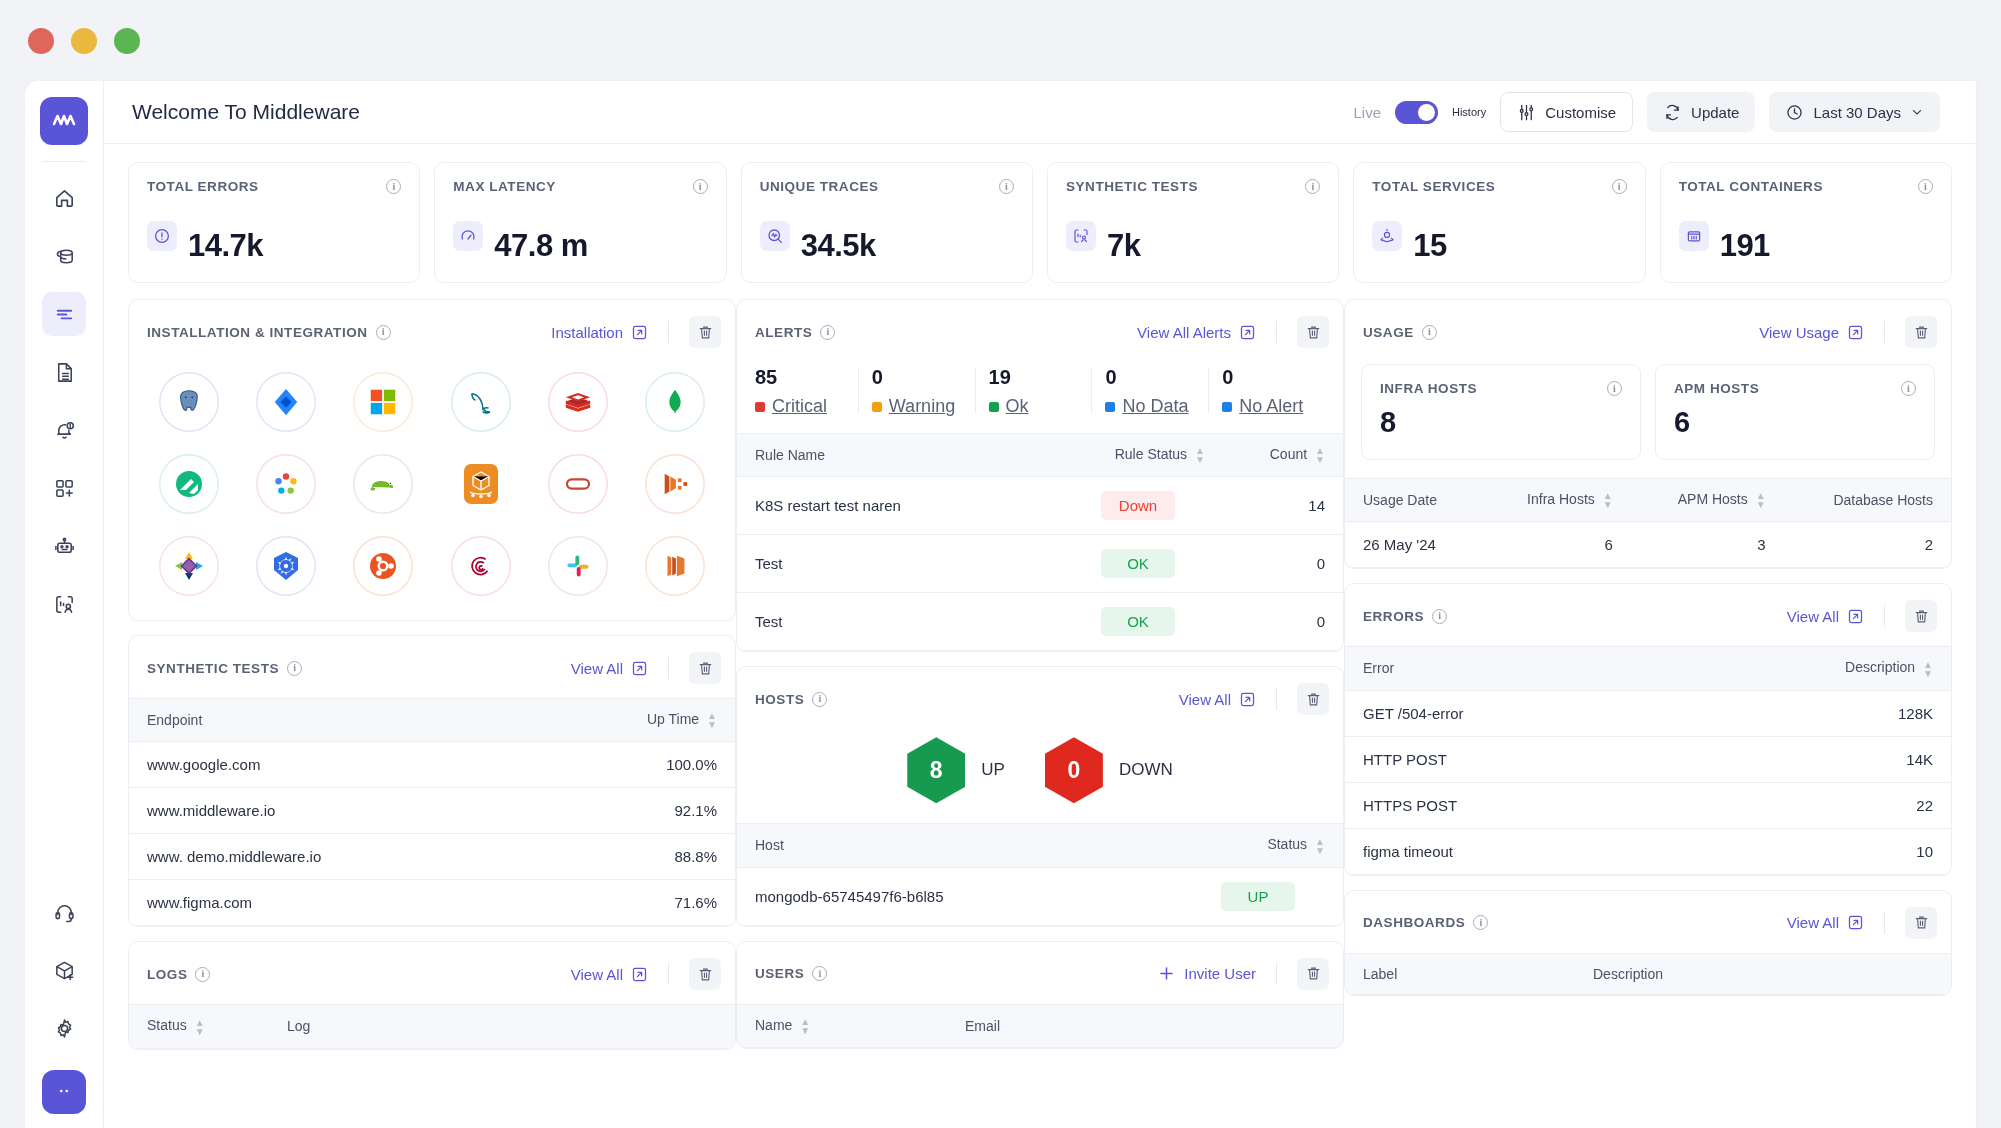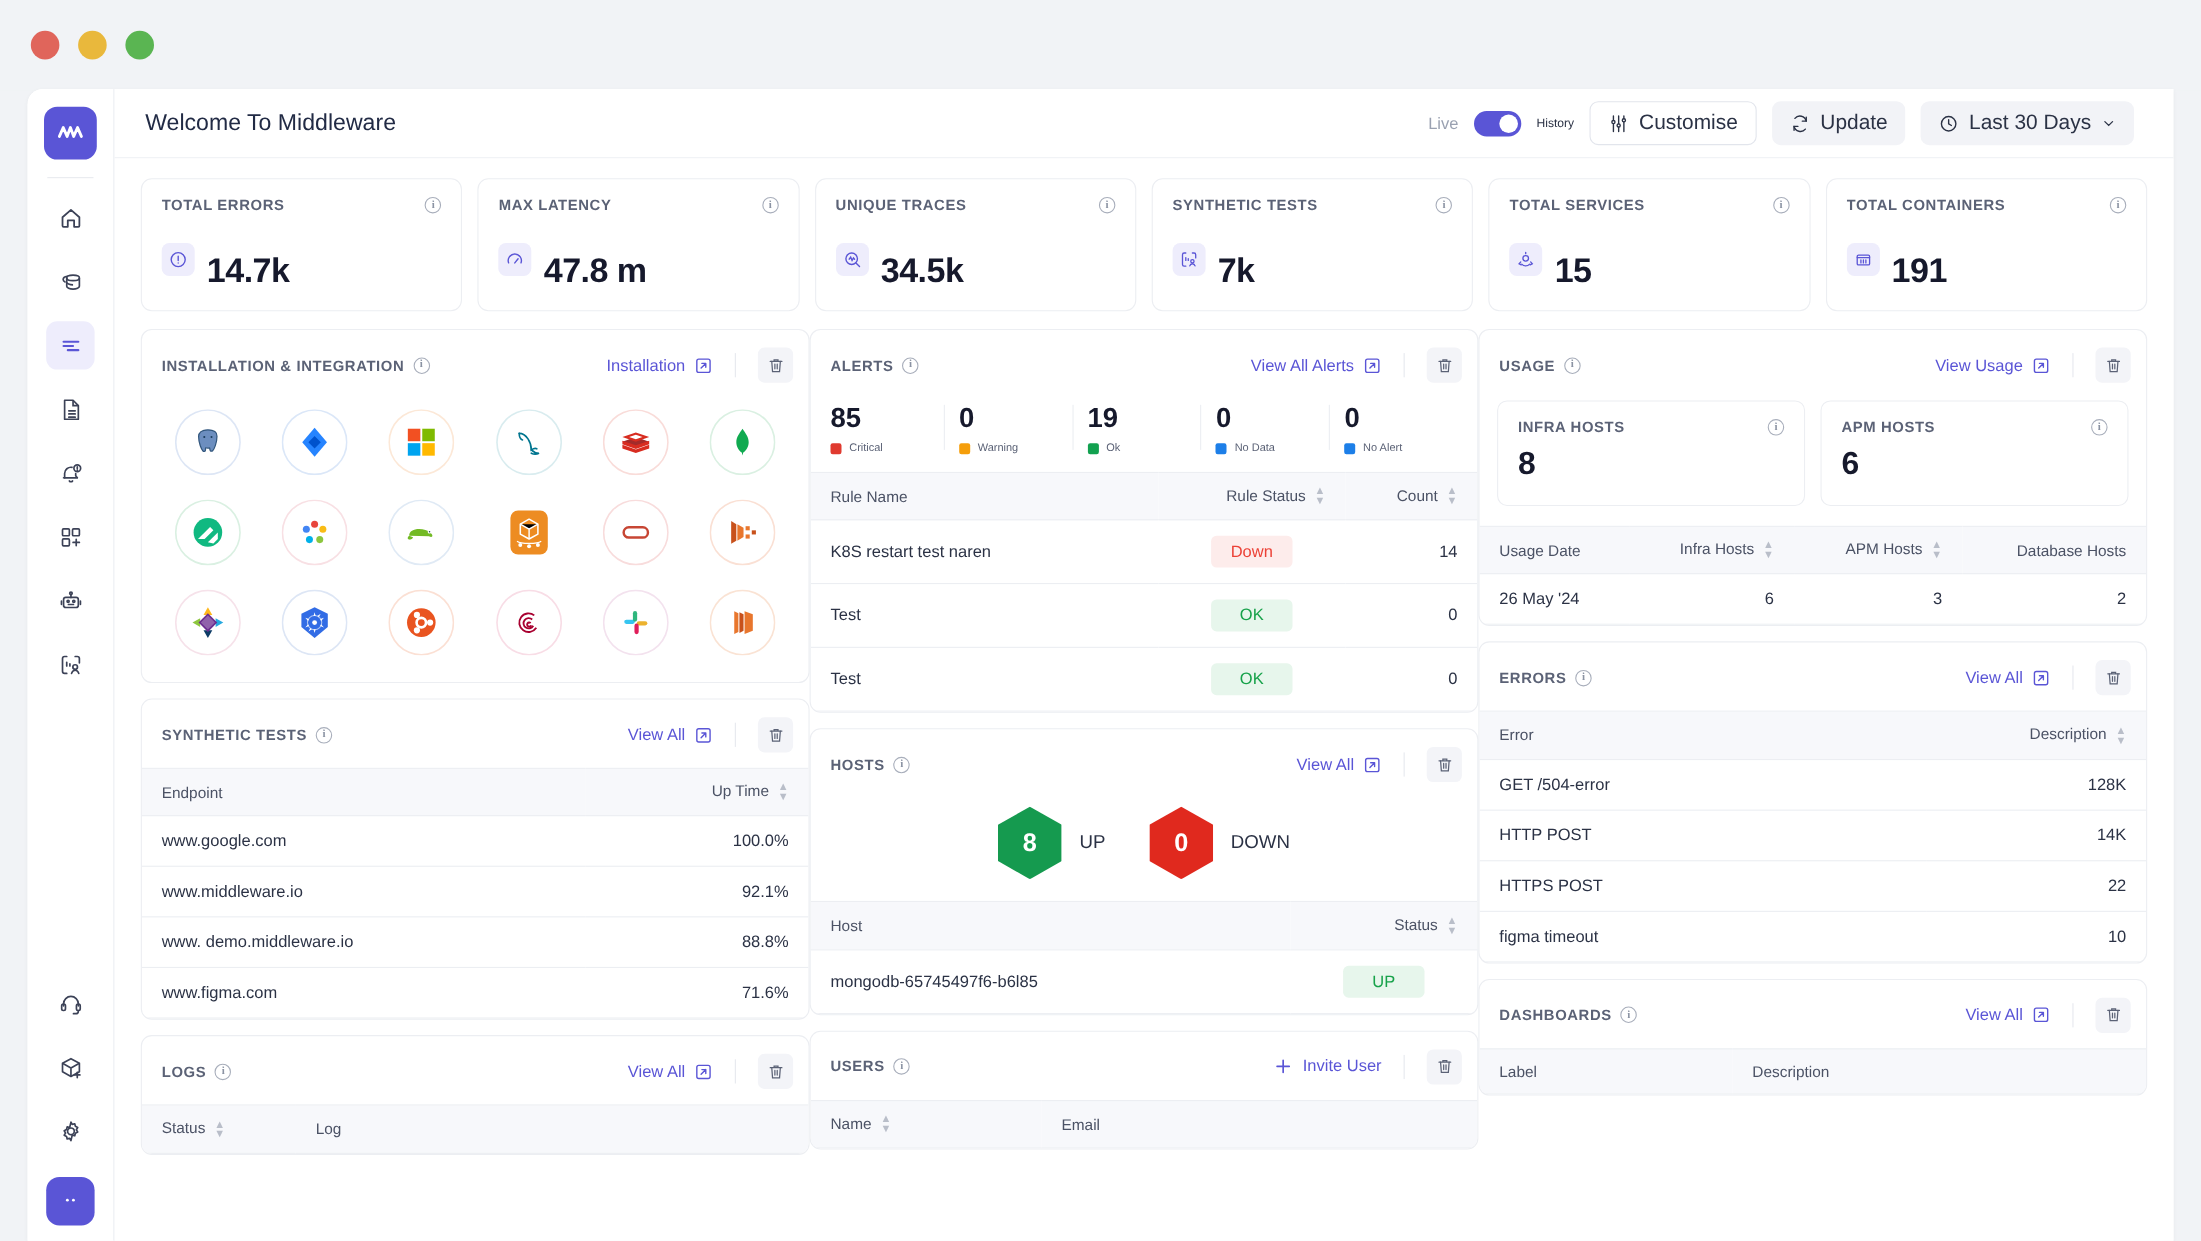--- a/index.html
+++ b/index.html
@@ -65,21 +65,21 @@
   .toggle {
     width: 43px; height: 23px; border-radius: 12px; background: #5a55d6;
     position: relative; cursor: pointer;
   }
   .toggle::after {
     content:''; position:absolute; top:3px; right:3px;
     width:17px; height:17px; border-radius:50%; background:#fff;
   }
   .tb-btn {
     display: flex; align-items: center; gap: 9px; height: 40px;
-    padding: 0 16px; border-radius: 8px; font-size: 19px; color: #2b3245;
+    padding: 0 16px; border-radius: 8px; font-size: 15px; color: #2b3245;
     cursor: pointer; white-space: nowrap;
   }
   .tb-btn.outline { border: 1px solid #e2e5ec; background: #fff; }
   .tb-btn.filled { background: #f2f3f7; }
 
   .content {
     flex: 1; overflow: hidden; padding: 18px 24px 0 24px; background: #fff;
   }
 
   
@@ -153,22 +153,22 @@
   .badge.ok   { background: #e7f6ec; color: #17a24a; }
   .badge.up   { background: #e7f6ec; color: #17a24a; }
 
   
   .alert-stats { display: flex; padding: 4px 18px 16px; }
   .astat { flex: 1; position: relative; padding-left: 0; }
   .astat + .astat { padding-left: 14px; }
   .astat + .astat::before {
     content:''; position:absolute; left:0; top:2px; bottom:4px; width:1px; background:#eceef2;
   }
-  .astat-num { font-size: 25px; font-weight: 700; color: #16192c; }
-  .astat-lbl { font-size: 10px; color: #5b6276; display:flex; align-items:center; gap:7px; margin-top: 7px; }
+  .astat-num { font-size: 20px; font-weight: 700; color: #16192c; }
+  .astat-lbl { font-size: 18px; color: #5b6276; display:flex; align-items:center; gap:7px; margin-top: 7px; text-decoration: underline; }
   .sq { width: 10px; height: 10px; border-radius: 2px; display:inline-block; }
 
   
   .int-grid {
     display: grid; grid-template-columns: repeat(6, 1fr);
     gap: 22px 10px; padding: 10px 16px 24px;
     justify-items: center;
   }
   .int-cell {
     width: 60px; height: 60px; border-radius: 50%;

